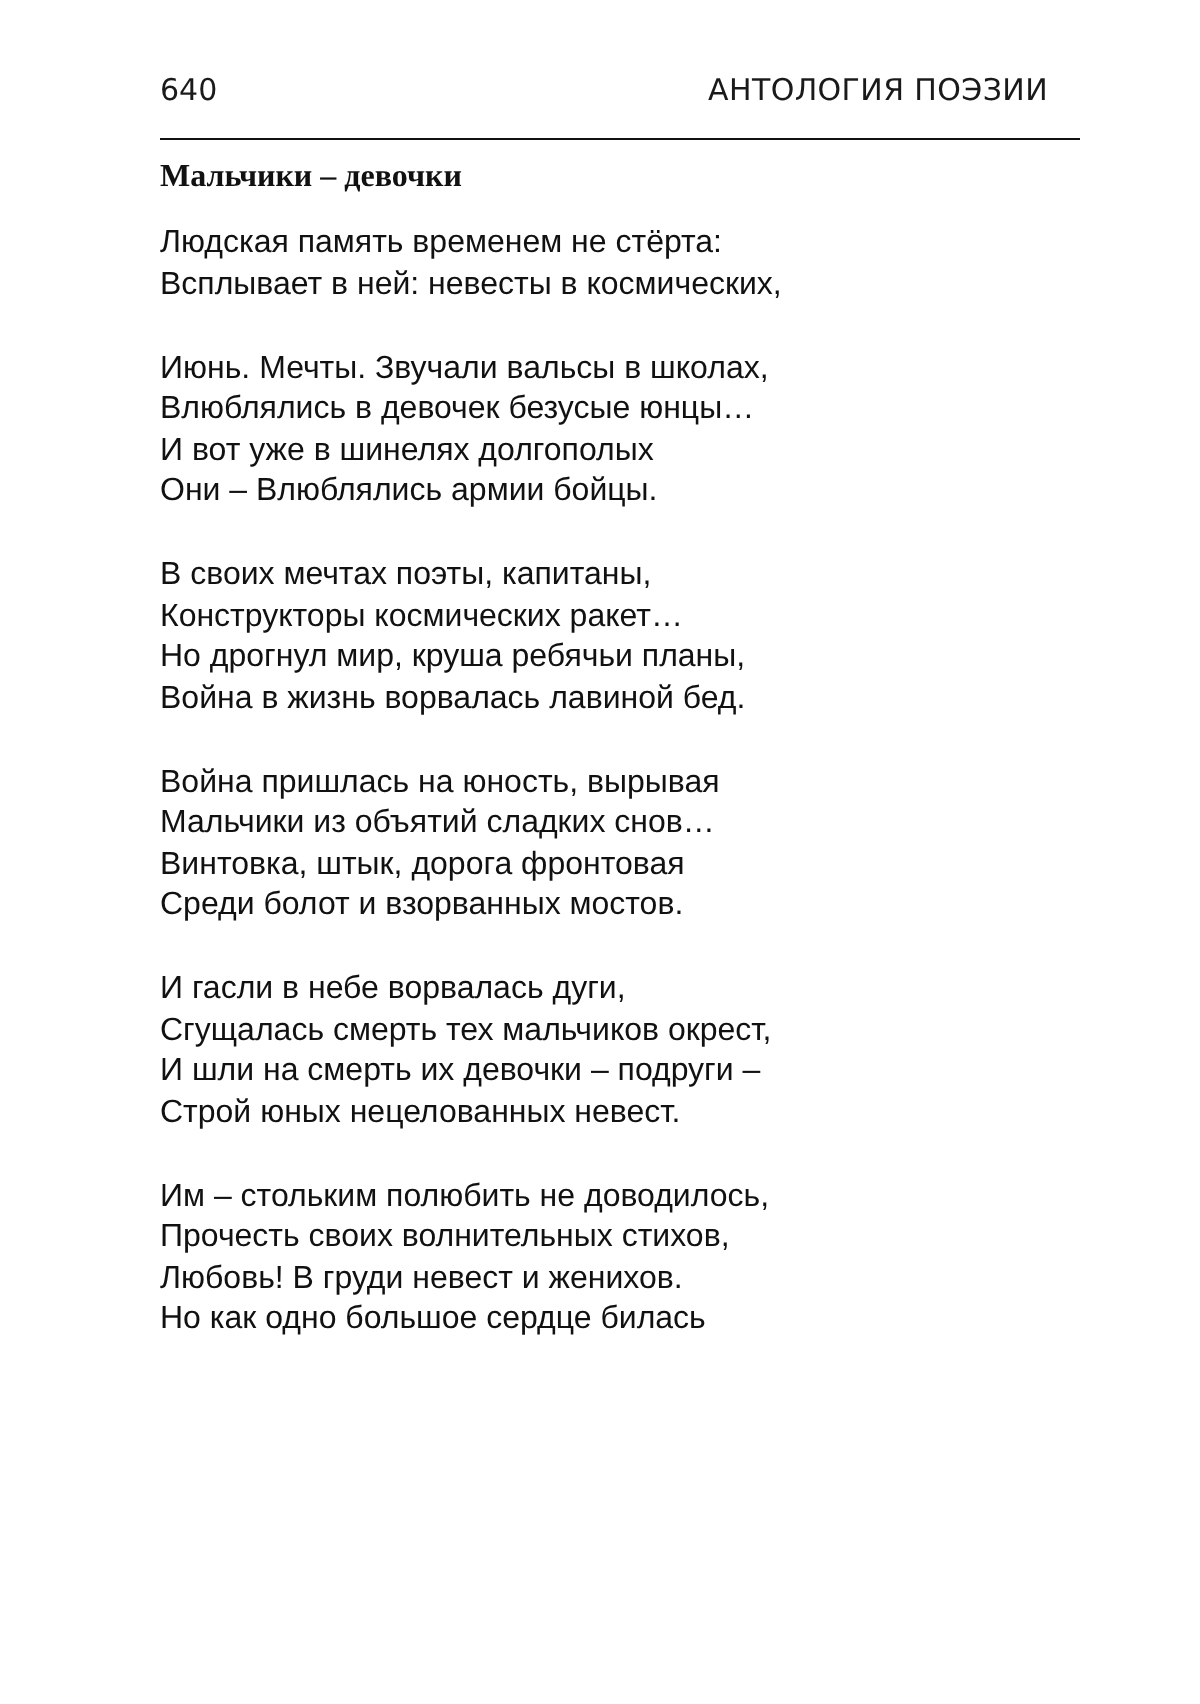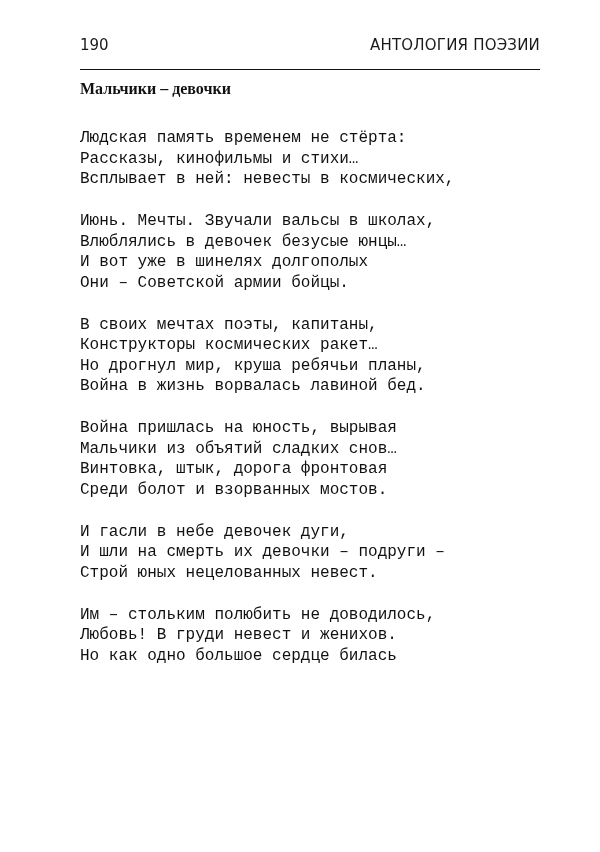--- a/index.html
+++ b/index.html
@@ -1,63 +1,64 @@
 <!DOCTYPE html>
 <html><head>
   <meta charset="utf-8">
   <style>
     html, body { margin: 0; padding: 0; background: #ffffff; }
     body { width: 600px; height: 852px; position: relative; overflow: hidden; color: #111; }
     .header { position: absolute; left: 80px; right: 60px; top: 36px; height: 24px; font-family: "DejaVu Sans", "Liberation Sans", sans-serif; font-size: 15px; color: #1a1a1a; }
     .page-num { position: absolute; left: 0; top: 0; }
-    .running-title { position: absolute; right: 0; top: 0; letter-spacing: 0.2px; }
+    .running-title { position: absolute; right: 16px; top: 0; letter-spacing: 0.2px; }
     .rule { position: absolute; left: 80px; right: 60px; top: 69px; height: 0; border-top: 1.5px solid #111; }
     .title { position: absolute; left: 80px; top: 80px; font-family: "Liberation Serif", "DejaVu Serif", serif; font-weight: bold; font-size: 16px; text-align: right; }
-    .poem { position: absolute; left: 80px; top: 128px; font-family: Liberation Mono, monospace; font-size: 16px; line-height: 20.5px; }
+    .poem { position: absolute; left: 80px; top: 112px; font-family: Liberation Sans, sans-serif; font-size: 16px; line-height: 20.5px; }
     .stanza { margin: 0 0 21.5px 0; }
     .line { display: block; white-space: pre; }
   </style>
 </head>
 <body>
 
 <div class="header">
-  <span class="page-num">190</span>
+  <span class="page-num">640</span>
   <span class="running-title">АНТОЛОГИЯ ПОЭЗИИ</span>
 </div>
 <div class="rule"></div>
 
 <div class="title">Мальчики  – девочки</div>
 
 <div class="poem">
   <div class="stanza">
     <span class="line">Людская память временем не стёрта:</span>
-    <span class="line">Рассказы, кинофильмы и стихи…</span>
     <span class="line">Всплывает в ней: невесты в космических,</span>
   </div>
   <div class="stanza">
     <span class="line">Июнь. Мечты. Звучали вальсы в школах,</span>
     <span class="line">Влюблялись в девочек безусые юнцы…</span>
     <span class="line">И вот уже в шинелях долгополых</span>
-    <span class="line">Они – Советской армии бойцы.</span>
+    <span class="line">Они – Влюблялись армии бойцы.</span>
   </div>
   <div class="stanza">
     <span class="line">В своих мечтах поэты, капитаны,</span>
     <span class="line">Конструкторы космических ракет…</span>
     <span class="line">Но дрогнул мир, круша ребячьи планы,</span>
     <span class="line">Война в жизнь ворвалась лавиной бед.</span>
   </div>
   <div class="stanza">
     <span class="line">Война пришлась на юность, вырывая</span>
     <span class="line">Мальчики из объятий сладких снов…</span>
     <span class="line">Винтовка, штык, дорога фронтовая</span>
     <span class="line">Среди болот и взорванных мостов.</span>
   </div>
   <div class="stanza">
-    <span class="line">И гасли в небе девочек дуги,</span>
+    <span class="line">И гасли в небе ворвалась дуги,</span>
+    <span class="line">Сгущалась смерть тех мальчиков окрест,</span>
     <span class="line">И шли на смерть их девочки – подруги –</span>
     <span class="line">Строй юных нецелованных невест.</span>
   </div>
   <div class="stanza">
     <span class="line">Им – стольким полюбить не доводилось,</span>
+    <span class="line">Прочесть своих волнительных стихов,</span>
     <span class="line">Любовь! В груди невест и женихов.</span>
     <span class="line">Но как одно большое сердце билась</span>
   </div>
 </div>
 
 </body></html>

